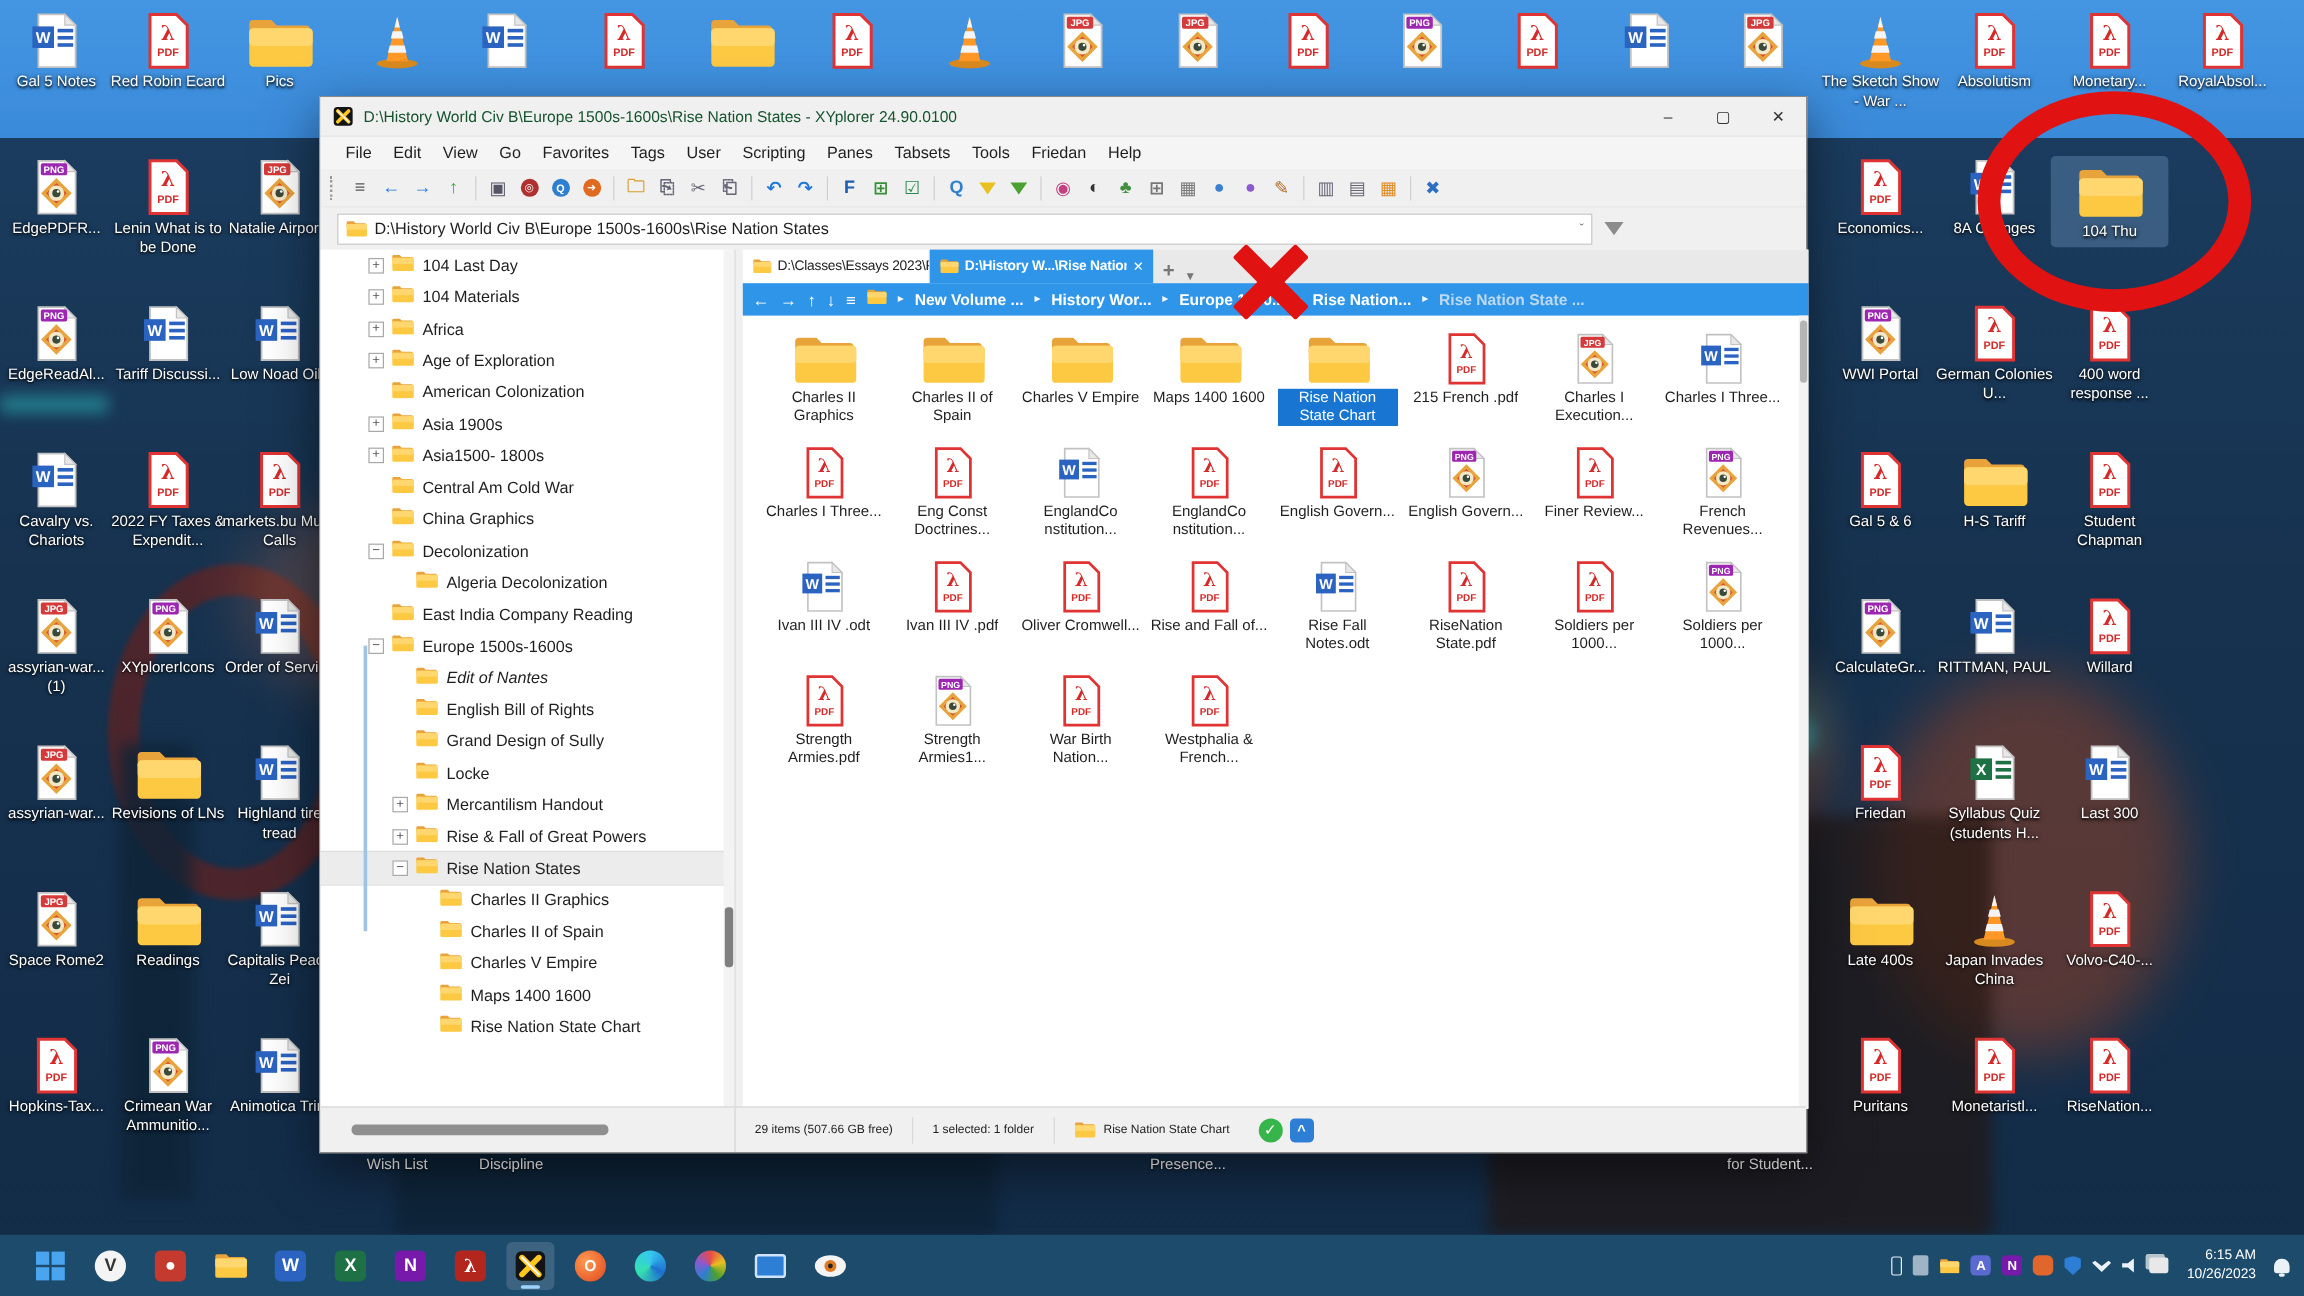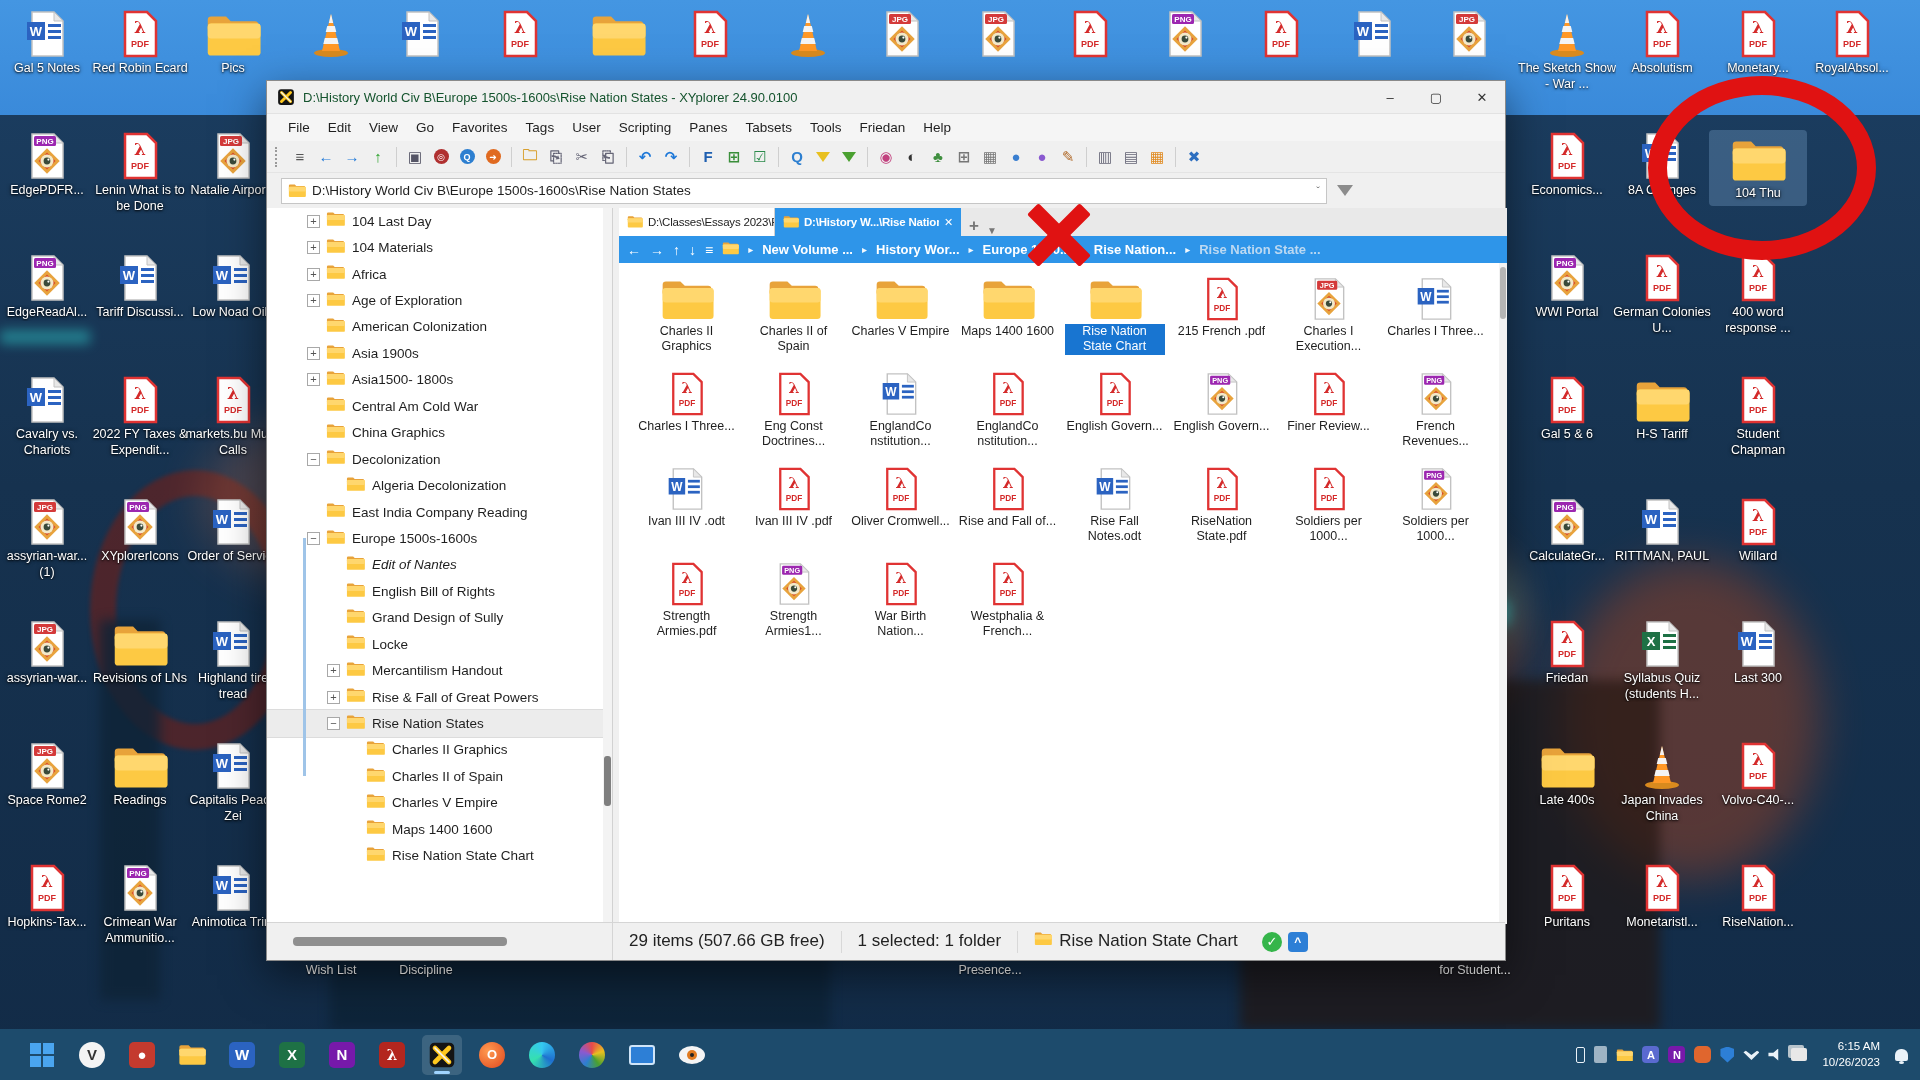--- a/index.html
+++ b/index.html
@@ -82,21 +82,21 @@
   .fi-img { height:48px; display:flex; align-items:flex-end; justify-content:center; }
   .fi-label { margin-top:3px; font-size:12.5px; color:#1f1f1f; text-align:center; line-height:1.22; max-width:100px; max-height:32px; overflow:hidden; }
   .file-item.selected .fi-label { background:#1875d1; color:#fff; padding:0 3px; }
   #file-vscroll { position:absolute; right:0; top:55px; width:8px; bottom:0; background:#f3f3f3; }
   #file-vthumb { position:absolute; right:1px; top:4px; width:6px; height:52px; background:#b5b5b5; border-radius:3px; }
 
   
   #bottomstrip { position:absolute; left:0; bottom:0; right:0; height:38px; background:#f0f0f0; border-top:1px solid #d5d5d5; display:flex; align-items:center; }
   #tree-hscroll { width:346px; height:100%; position:relative; border-right:1px solid #d5d5d5; }
   #tree-hthumb { position:absolute; left:26px; top:14px; width:214px; height:9px; background:#8f8f8f; border-radius:4px; }
-  .status-seg { font-size:17px; color:#222; padding:0 16px; height:22px; display:flex; align-items:flex-start; gap:7px; border-right:1px solid #d8d8d8; white-space:nowrap; }
+  .status-seg { font-size:10px; color:#222; padding:0 16px; height:22px; display:flex; align-items:center; gap:7px; border-right:1px solid #d8d8d8; white-space:nowrap; }
   .status-seg.noborder { border-right:none; }
   .status-check { width:20px; height:20px; border-radius:50%; background:#35b54a; color:#fff; font-size:13px; font-weight:bold; display:flex; align-items:center; justify-content:center; margin-left:8px;}
   .status-up { width:20px; height:20px; border-radius:4px; background:#2d7fd6; color:#fff; font-size:12px; font-weight:bold; display:flex; align-items:center; justify-content:center; margin-left:6px;}
 
   
   #anno-circle { position:absolute; left:1648px; top:76px; width:228px; height:184px; border:19px solid #e01212; border-radius:50%; z-index:30; }
   #anno-x { position:absolute; left:1022px; top:204px; width:74px; height:62px; z-index:31; }
   #anno-x i { position:absolute; left:29px; top:-6px; width:16px; height:74px; background:#e01212; border-radius:2px; }
   #anno-x i:nth-child(1){ transform:rotate(45deg); }
   #anno-x i:nth-child(2){ transform:rotate(-45deg); }

